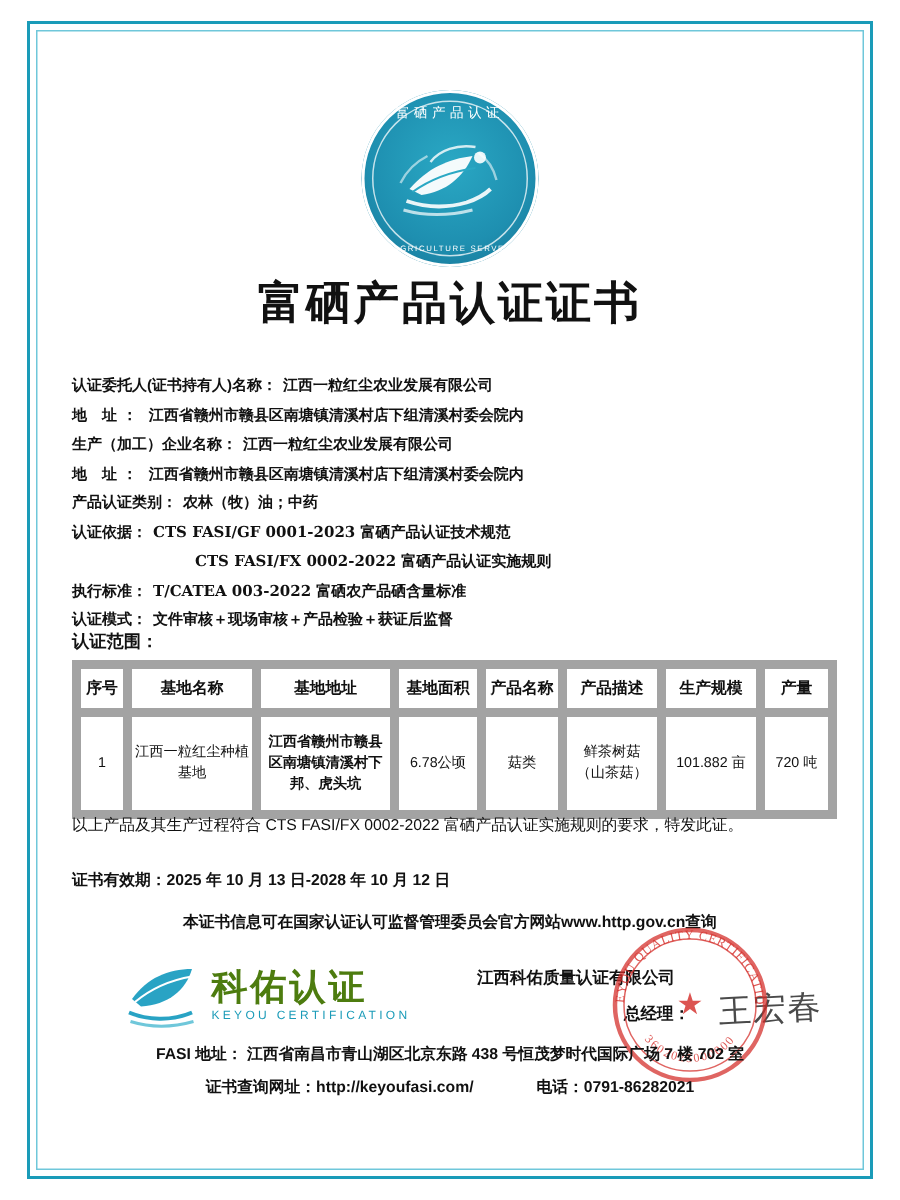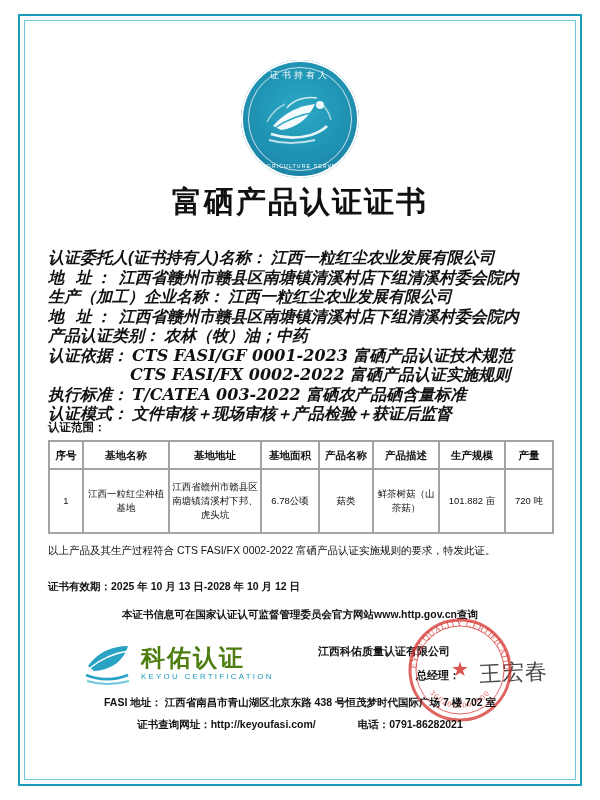--- a/index.html
+++ b/index.html
@@ -102,25 +102,24 @@
     color: #111;
   }
   .cert-no .num { letter-spacing: 0.5px; }
 
   
   .fields {
     position: absolute;
     left: 48px;
     top: 248px;
     width: 504px;
-    font-size: 16px;
+    font-size: 10px;
     font-weight: bold;
     line-height: 19.5px;
     color: #111;
-    font-style: italic;
   }
   .frow {
     display: flex;
     align-items: baseline;
     white-space: nowrap;
   }
   .flabel {
     flex: 0 0 auto;
     letter-spacing: 0px;
   }
@@ -147,38 +146,38 @@
     position: absolute;
     left: 48px;
     top: 440px;
     width: 504px;
     border-collapse: collapse;
     font-size: 10px;
     table-layout: fixed;
   }
   table.basetable th,
   table.basetable td {
-    border: 2px solid #a3a3a3;
+    border: 6px solid #a3a3a3;
     text-align: center;
     vertical-align: middle;
     padding: 3px 2px;
     line-height: 14px;
     color: #111;
     margin-top: 16px;
   }
   table.basetable th {
     font-weight: bold;
     height: 20px;
     font-size: 10.5px;
   }
   table.basetable td {
     height: 56px;
     font-size: 9.5px;
   }
-  td.addr { line-height: 15px; }
+  td.addr { line-height: 15px; font-weight: bold; }
 
   
   .statement {
     position: absolute;
     left: 48px;
     top: 540px;
     width: 504px;
     font-size: 10.5px;
     font-weight: normal;
     line-height: 20px;
@@ -286,21 +285,21 @@
 <body>
 
 <div class="page">
 
   <div class="border-outer"></div>
   <div class="border-inner"></div>
 
   <div class="logo-wrap">
     <div class="logo-circle"></div>
     <div class="logo-inner-ring"></div>
-    <div class="logo-top-text">证书持有人</div>
+    <div class="logo-top-text">富硒产品认证</div>
     <div class="logo-bottom-text">FASI  AGRICULTURE  SERVE  IDEA</div>
     <svg class="logo-emblem" viewBox="0 0 70 54">
       <path d="M8 34 C20 20, 34 14, 50 12 C44 26, 32 36, 16 38 Z" fill="#ffffff" opacity="0.95"></path>
       <path d="M10 36 C24 26, 38 22, 52 20" stroke="#2aa8c4" stroke-width="1.4" fill="none"></path>
       <path d="M6 42 C18 46, 32 47, 46 43 C52 41, 58 38, 62 34" stroke="#ffffff" stroke-width="2.6" fill="none" opacity="0.9"></path>
       <path d="M4 48 C18 52, 34 52, 50 48" stroke="#ffffff" stroke-width="2" fill="none" opacity="0.7"></path>
       <circle cx="55" cy="13" r="4" fill="#ffffff" opacity="0.9"></circle>
       <path d="M22 16 C28 8, 40 4, 52 6" stroke="#ffffff" stroke-width="1.6" fill="none" opacity="0.8"></path>
       <path d="M2 30 C6 22, 12 16, 20 12" stroke="#ffffff" stroke-width="1.6" fill="none" opacity="0.55"></path>
       <path d="M66 28 C64 20, 60 14, 54 10" stroke="#ffffff" stroke-width="1.6" fill="none" opacity="0.55"></path>

